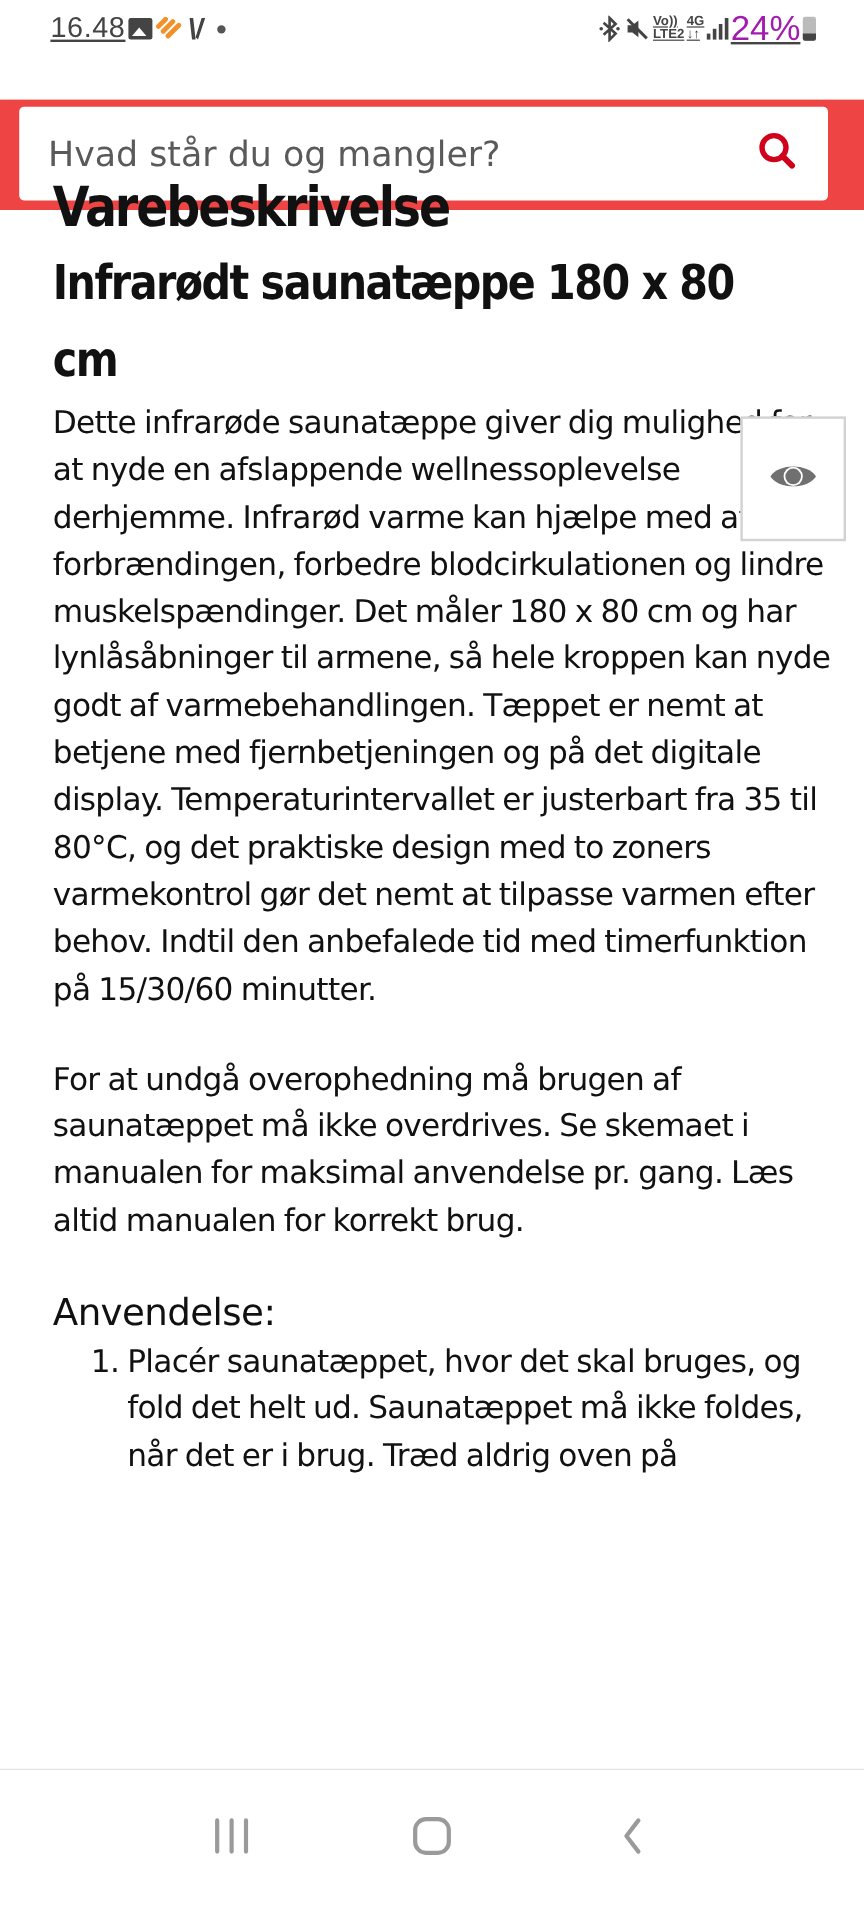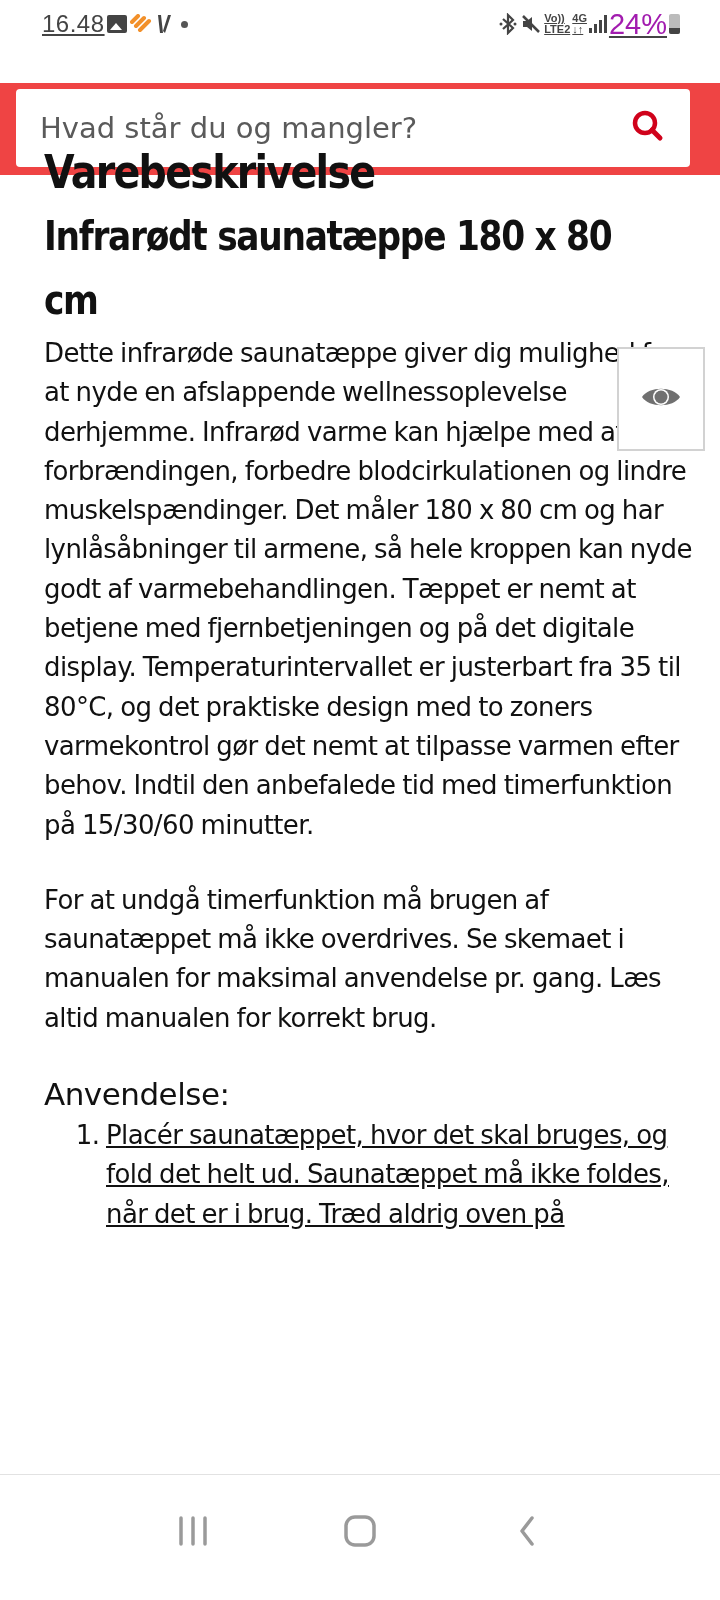--- a/index.html
+++ b/index.html
@@ -52,21 +52,21 @@
     font-family:"DejaVu Sans", sans-serif; font-weight:bold; font-size:40px; letter-spacing:-1.5px;
     margin:0; line-height:64px; transform:scaleX(0.86); transform-origin:left; width:730px;
   }
   .body-text {
     font-family:"DejaVu Sans", sans-serif; font-size:26px; line-height:39.3px; margin:0;
     letter-spacing:-0.6px; word-spacing:-1px;
   }
   .p1 { margin-top:2px; width:650px; }
   .p2 { margin-top:36px; width:640px; }
   .h-usage { font-family:"DejaVu Sans", sans-serif; font-weight:normal; font-size:31px; margin:34px 0 0 0; line-height:44px; letter-spacing:-0.5px; }
-  ol.steps { margin:0; padding-left:62px;text-decoration:underline; }
+  ol.steps { margin:0; padding-left:62px; }
   ol.steps li { font-family:"DejaVu Sans", sans-serif; font-size:26px; line-height:39.3px; letter-spacing:-0.6px; word-spacing:-1px; padding-left:0; }
 
   .eye-btn {
     position:absolute; left:617px; top:347px; width:88px; height:104px; background:#fff;
     border:2px solid #d2d2d2; box-sizing:border-box; display:flex; align-items:center; justify-content:center;
     cursor:pointer;
   }
 
   .nav-bar {
     position:absolute; left:0; top:1474px; width:720px; height:126px; background:#ffffff;
@@ -136,21 +136,21 @@
           </svg>
       </span>
     </div>
   </div>
 </div>
 
 <div class="content">
   <h2 class="h-section">Varebeskrivelse</h2>
   <h1 class="h-product">Infrarødt saunatæppe 180 x 80 cm</h1>
   <p class="body-text p1">Dette infrarøde saunatæppe giver dig mulighed for at nyde en afslappende wellnessoplevelse derhjemme. Infrarød varme kan hjælpe med at øge forbrændingen, forbedre blodcirkulationen og lindre muskelspændinger. Det måler 180 x 80 cm og har lynlåsåbninger til armene, så hele kroppen kan nyde godt af varmebehandlingen. Tæppet er nemt at betjene med fjernbetjeningen og på det digitale display. Temperaturintervallet er justerbart fra 35 til 80°C, og det praktiske design med to zoners varmekontrol gør det nemt at tilpasse varmen efter behov. Indtil den anbefalede tid med timerfunktion på 15/30/60 minutter.</p>
-  <p class="body-text p2">For at undgå timerfunktion må brugen af saunatæppet må ikke overdrives. Se skemaet i manualen for maksimal anvendelse pr. gang. Læs altid manualen for korrekt brug.</p>
+  <p class="body-text p2">For at undgå overophedning må brugen af saunatæppet må ikke overdrives. Se skemaet i manualen for maksimal anvendelse pr. gang. Læs altid manualen for korrekt brug.</p>
   <h3 class="h-usage">Anvendelse:</h3>
   <ol class="steps">
     <li>Placér saunatæppet, hvor det skal bruges, og fold det helt ud. Saunatæppet må ikke foldes, når det er i brug. Træd aldrig oven på</li>
   </ol>
 </div>
 
 <div class="eye-btn">
   <span>
     <svg width="42" height="28" viewBox="0 0 42 28">
         <path d="M2 14 C9 3 33 3 40 14 C33 25 9 25 2 14 Z" fill="#707070"></path>

